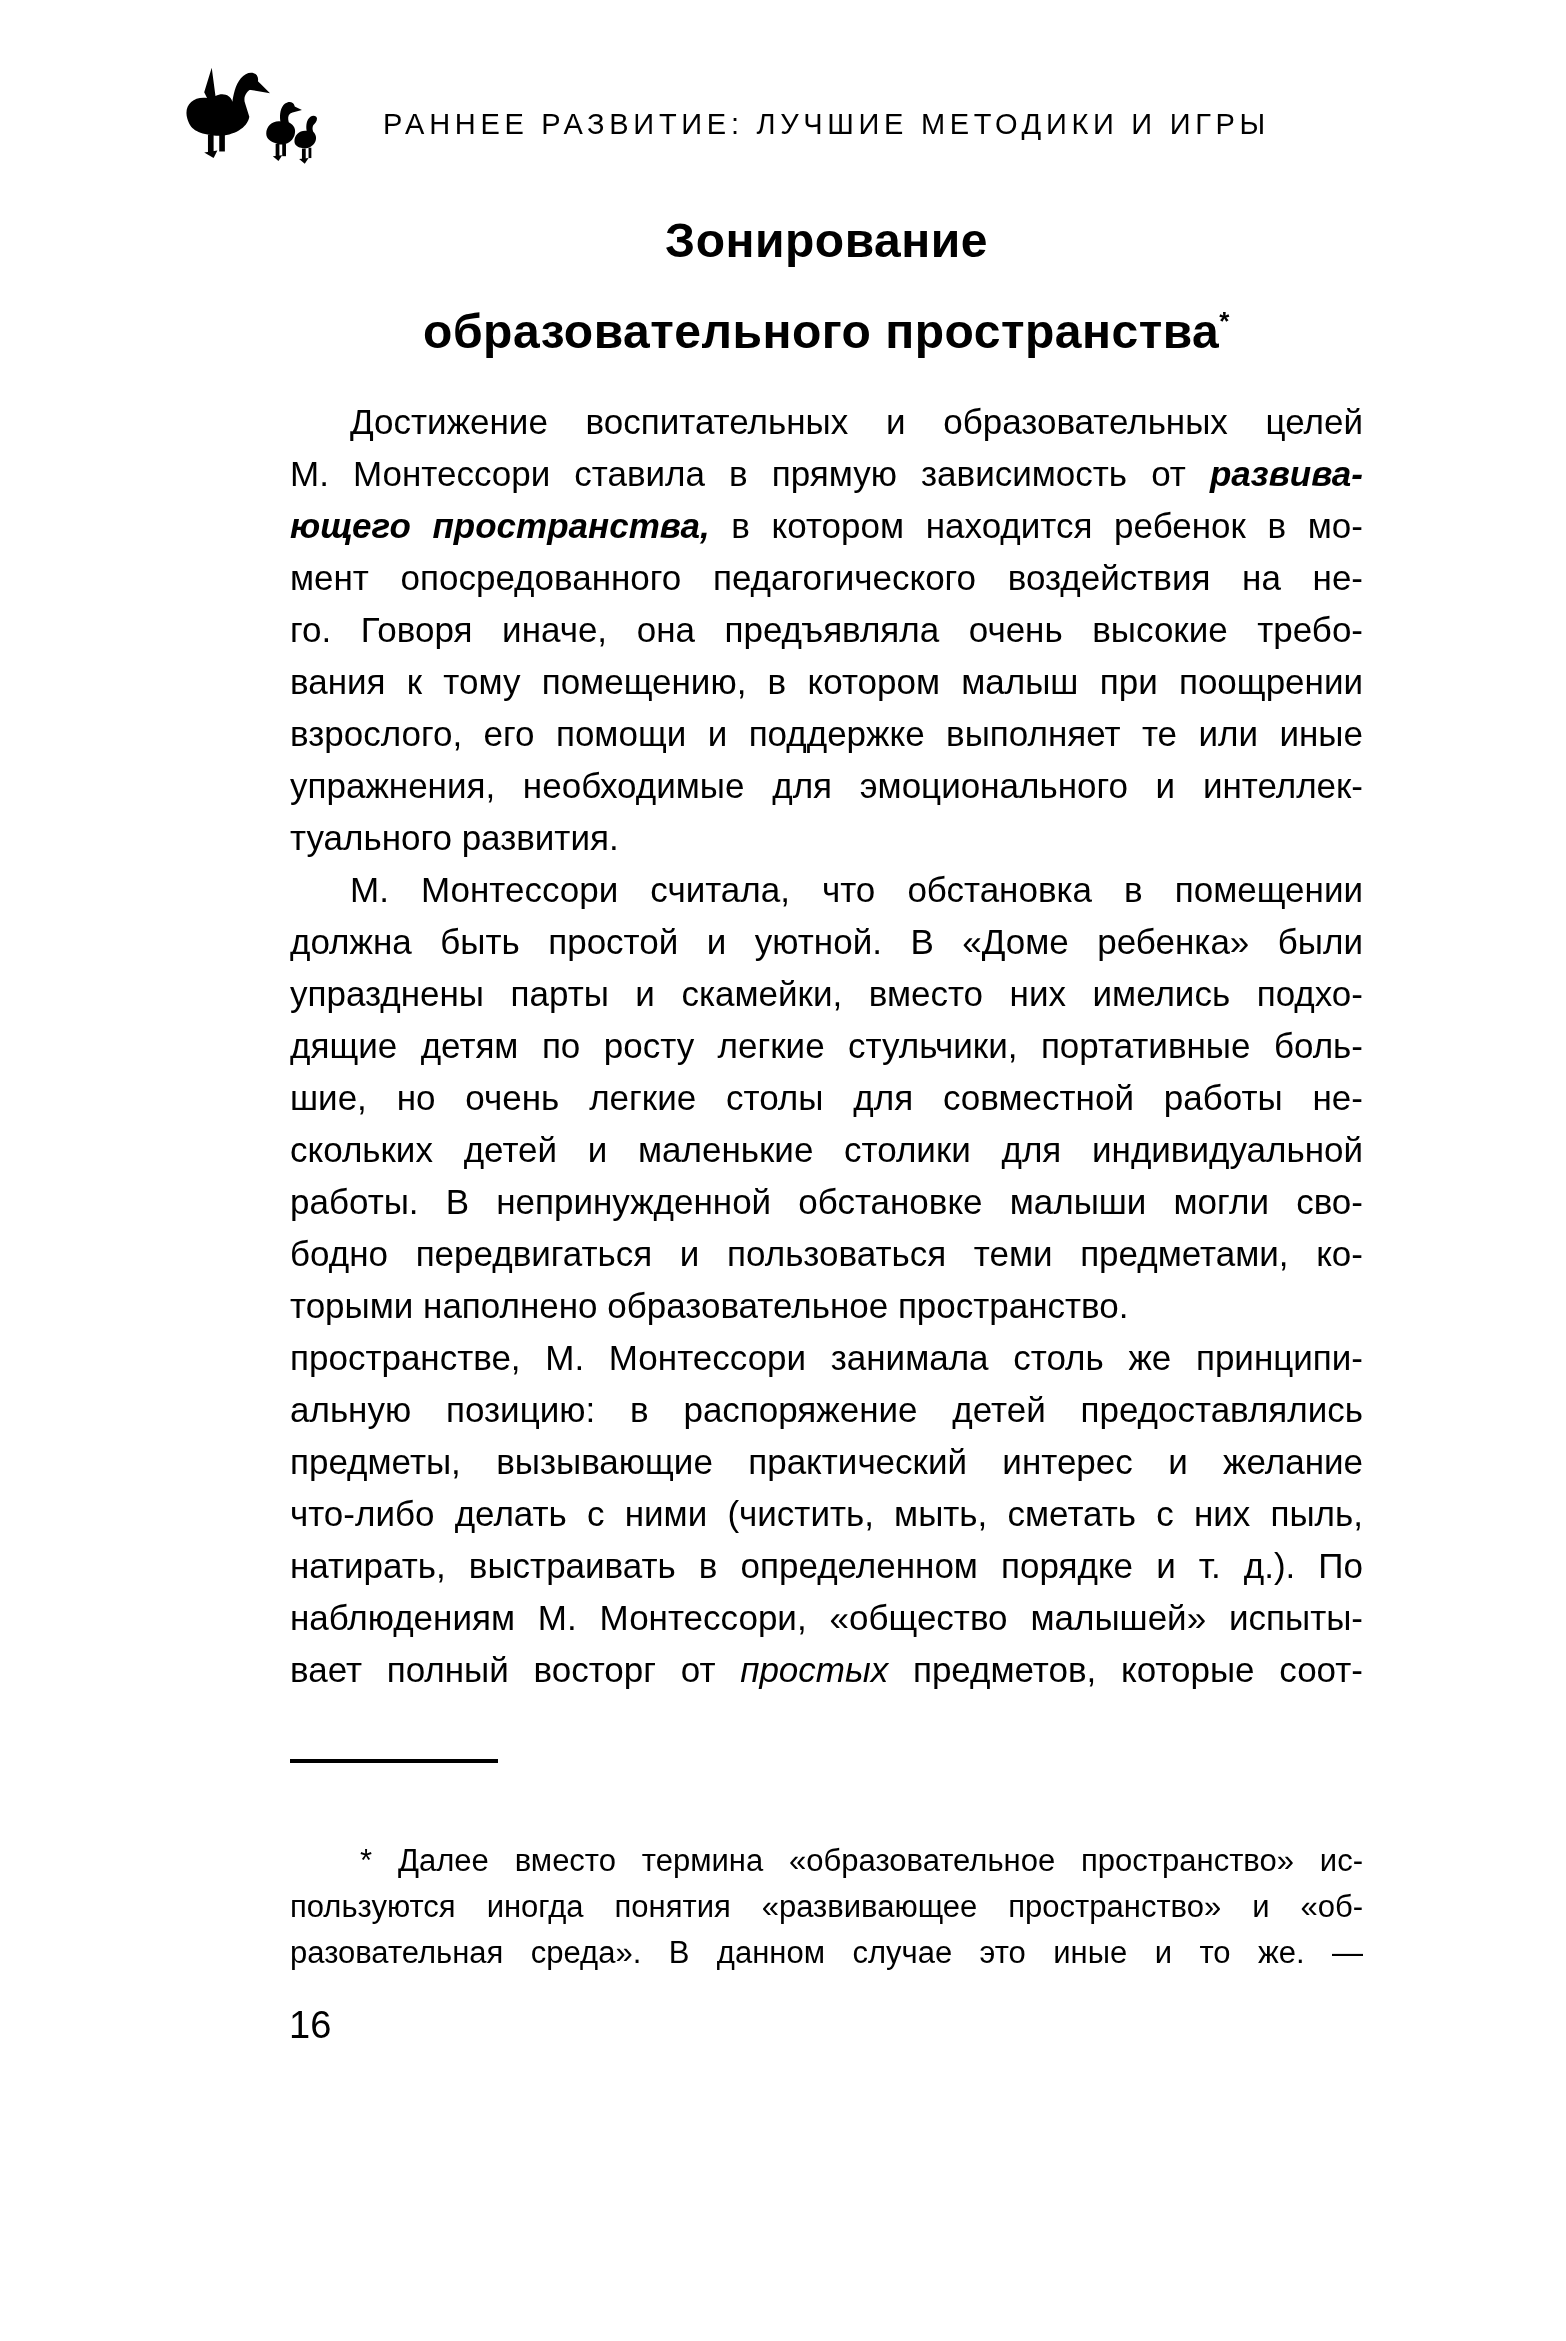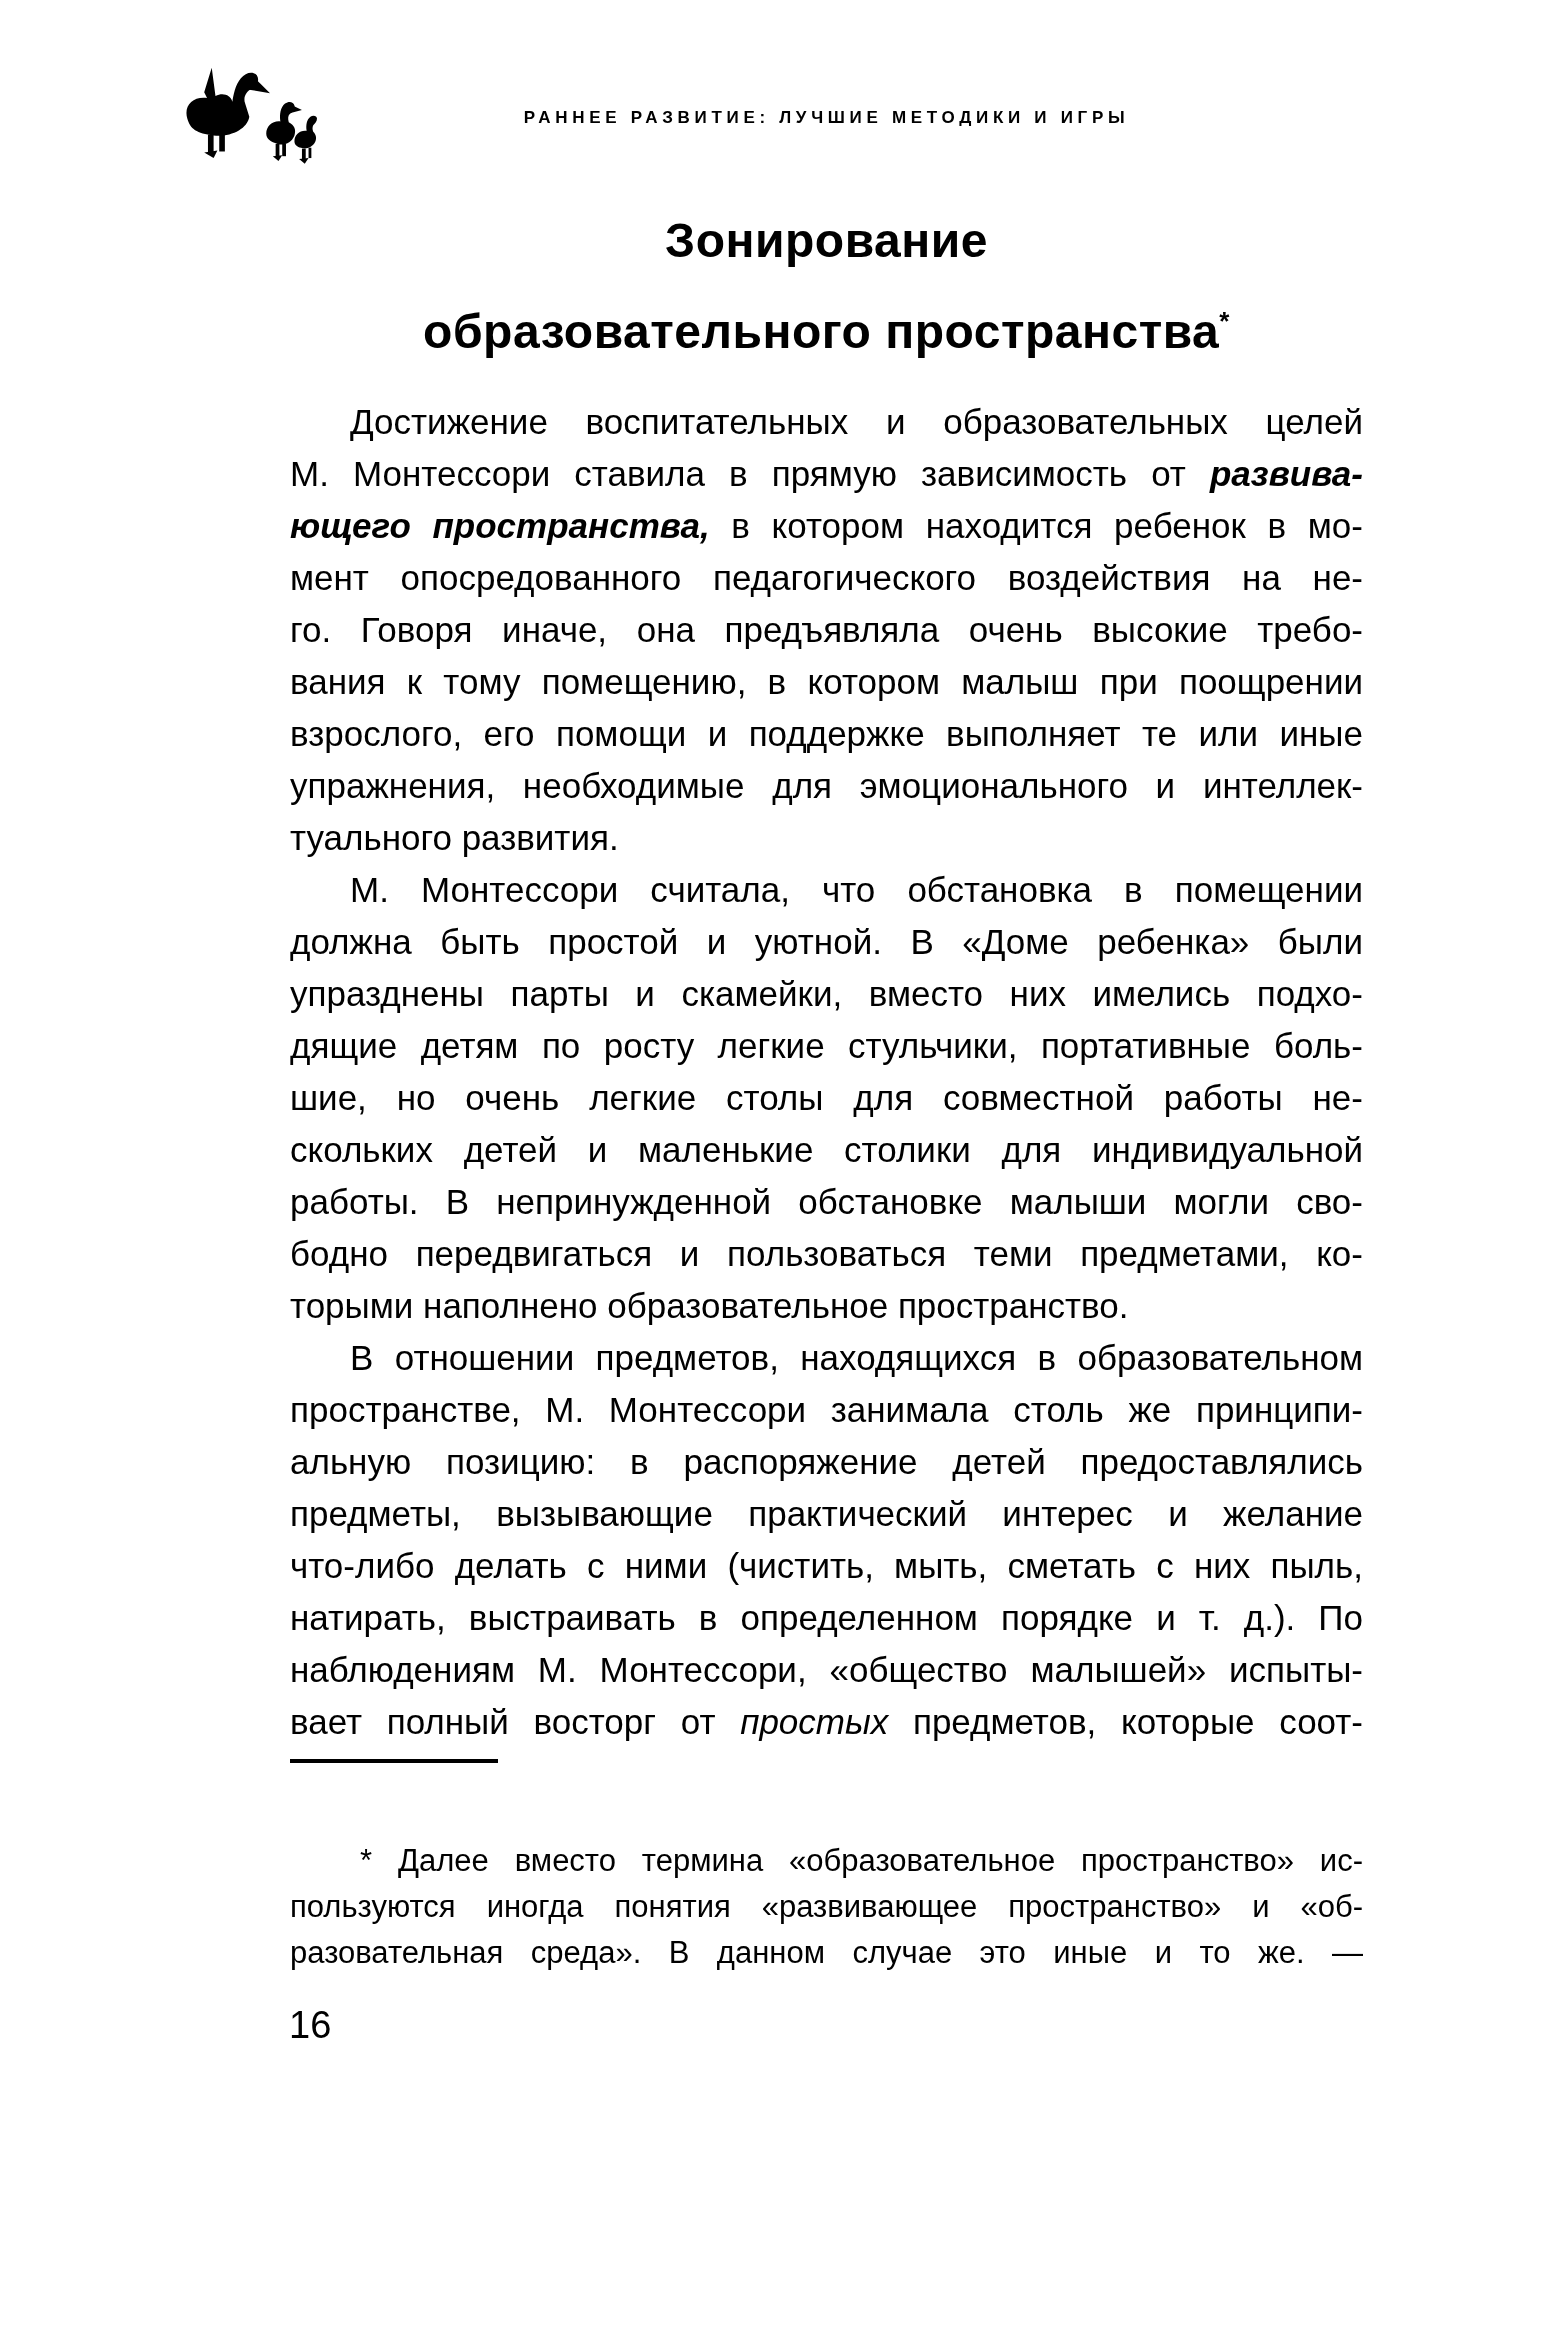--- a/index.html
+++ b/index.html
@@ -8,21 +8,21 @@
     width:1566px;height:2376px;
     background:#ffffff;
     color:#000000;
     font-family:"Liberation Sans", sans-serif;
     overflow:hidden;
   }
   
   .logo{position:absolute;left:176px;top:60px;width:141px;height:104px;}
   .runhead{
     position:absolute;left:290px;top:108px;width:1073px;
-    text-align:center;font-weight:700;font-size:17px;letter-spacing:4.7px;
+    text-align:center;font-weight:400;font-size:29px;letter-spacing:4.7px;
     white-space:nowrap;
   }
   
   .title{
     position:absolute;left:290px;top:200px;width:1073px;
     text-align:center;font-weight:700;font-size:48px;line-height:81px;
     letter-spacing:0.5px;
   }
   .title .fnmark{font-size:26px;vertical-align:18px;font-weight:700;}
   
@@ -108,21 +108,20 @@
         <div class="tline"><span>должна быть простой и уютной. В «Доме ребенка» были</span></div>
         <div class="tline"><span>упразднены парты и скамейки, вместо них имелись подхо-</span></div>
         <div class="tline"><span>дящие детям по росту легкие стульчики, портативные боль-</span></div>
         <div class="tline"><span>шие, но очень легкие столы для совместной работы не-</span></div>
         <div class="tline"><span>скольких детей и маленькие столики для индивидуальной</span></div>
         <div class="tline"><span>работы. В непринужденной обстановке малыши могли сво-</span></div>
         <div class="tline"><span>бодно передвигаться и пользоваться теми предметами, ко-</span></div>
         <div class="tline last"><span>торыми наполнено образовательное пространство.</span></div>
       </div>
     <div>
-        <div class="tline indent"><span>В отношении предметов, находящихся в образовательном</span></div>
         <div class="tline"><span>пространстве, М. Монтессори занимала столь же принципи-</span></div>
         <div class="tline"><span>альную позицию: в распоряжение детей предоставлялись</span></div>
         <div class="tline"><span>предметы, вызывающие практический интерес и желание</span></div>
         <div class="tline"><span>что-либо делать с ними (чистить, мыть, сметать с них пыль,</span></div>
         <div class="tline"><span>натирать, выстраивать в определенном порядке и т. д.). По</span></div>
         <div class="tline"><span>наблюдениям М. Монтессори, «общество малышей» испыты-</span></div>
         <div class="tline"><span>вает полный восторг от </span><span class="i">простых</span><span> предметов, которые соот-</span></div>
       </div>
   </div>
 

